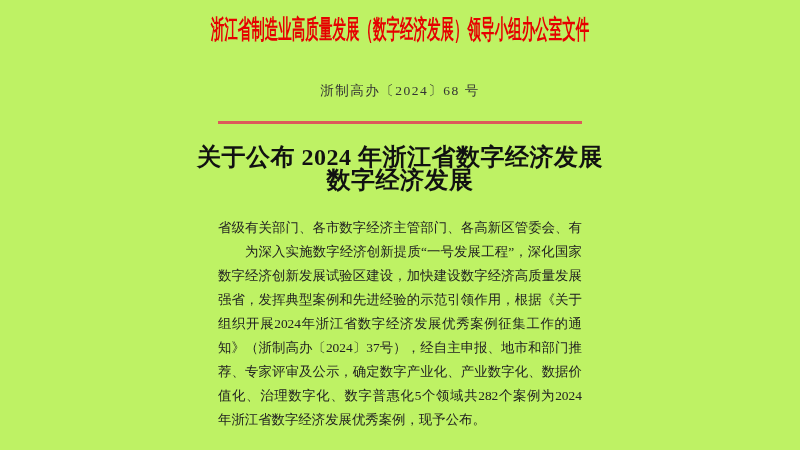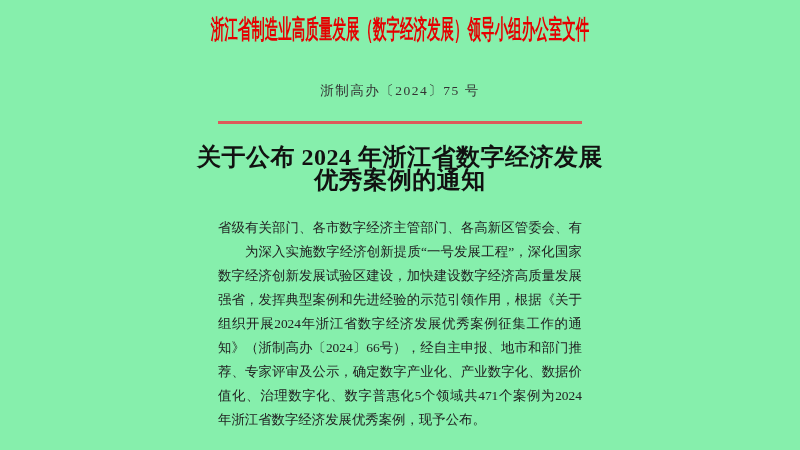--- a/index.html
+++ b/index.html
@@ -1,18 +1,18 @@
 <!DOCTYPE html>
 <html><head>
 <meta charset="utf-8">
 <style>
   html,body { margin:0; padding:0; background:#ffffff; }
   .page {
     position:relative; width:800px; height:450px; overflow:hidden;
-    background:#86efac;
+    background:#bef264;
     font-family:"Liberation Serif","DejaVu Serif",serif;
   }
   .letterhead { padding-top:15px; text-align:center; }
   .letterhead-inner {
     display:inline-block; white-space:nowrap;
     font-size:26px; line-height:29px; font-weight:bold;
     transform:scaleX(0.52); transform-origin:50% 50%;
   }
   .doc-number {
     margin-top:39px; text-align:center;
@@ -34,27 +34,27 @@
 </style>
 </head>
 <body>
 
 <div class="page">
 
   <div class="letterhead">
     <div class="letterhead-inner" style="color: rgb(230, 0, 0);">浙江省制造业高质量发展（数字经济发展）领导小组办公室文件</div>
   </div>
 
-  <div class="doc-number">浙制高办〔2024〕75 号</div>
+  <div class="doc-number">浙制高办〔2024〕68 号</div>
 
   <div class="divider" style="background: rgb(221, 90, 90);"></div>
 
   <div class="title-block">
     <div>关于公布 2024 年浙江省数字经济发展</div>
-    <div>优秀案例的通知</div>
+    <div>数字经济发展</div>
   </div>
 
   <div class="body-text" style="color: rgb(34, 34, 34);">
       <div class="bline fill">
         <span>省</span>
         <span>级</span>
         <span>有</span>
         <span>关</span>
         <span>部</span>
         <span>门</span>
@@ -197,21 +197,21 @@
         <span>知</span>
         <span>》</span>
         <span>（</span>
         <span>浙</span>
         <span>制</span>
         <span>高</span>
         <span>办</span>
         <span>〔</span>
         <span>2024</span>
         <span>〕</span>
-        <span>66</span>
+        <span>37</span>
         <span>号</span>
         <span>）</span>
         <span>，</span>
         <span>经</span>
         <span>自</span>
         <span>主</span>
         <span>申</span>
         <span>报</span>
         <span>、</span>
         <span>地</span>
@@ -263,21 +263,21 @@
         <span>数</span>
         <span>字</span>
         <span>普</span>
         <span>惠</span>
         <span>化</span>
         <span>5</span>
         <span>个</span>
         <span>领</span>
         <span>域</span>
         <span>共</span>
-        <span>471</span>
+        <span>282</span>
         <span>个</span>
         <span>案</span>
         <span>例</span>
         <span>为</span>
         <span>2024</span>
       </div>
       <div class="bline">年浙江省数字经济发展优秀案例，现予公布。</div>
     </div>
 
 </div>

